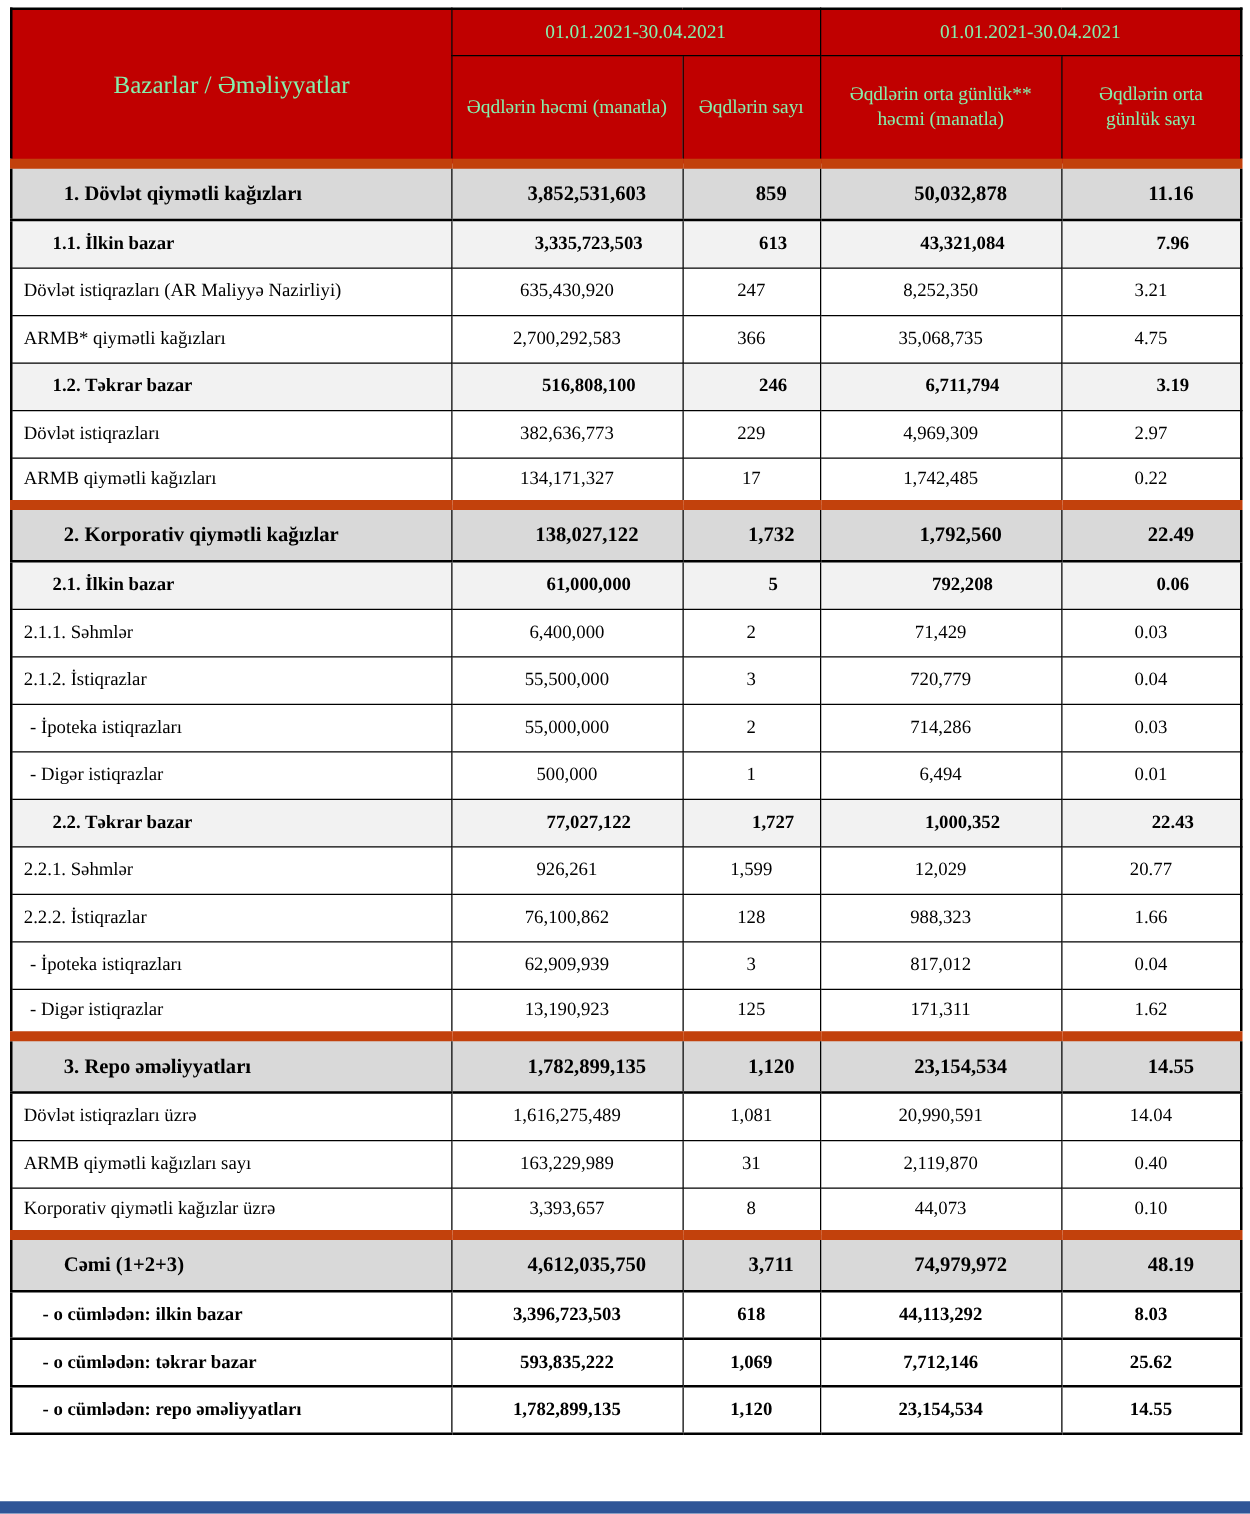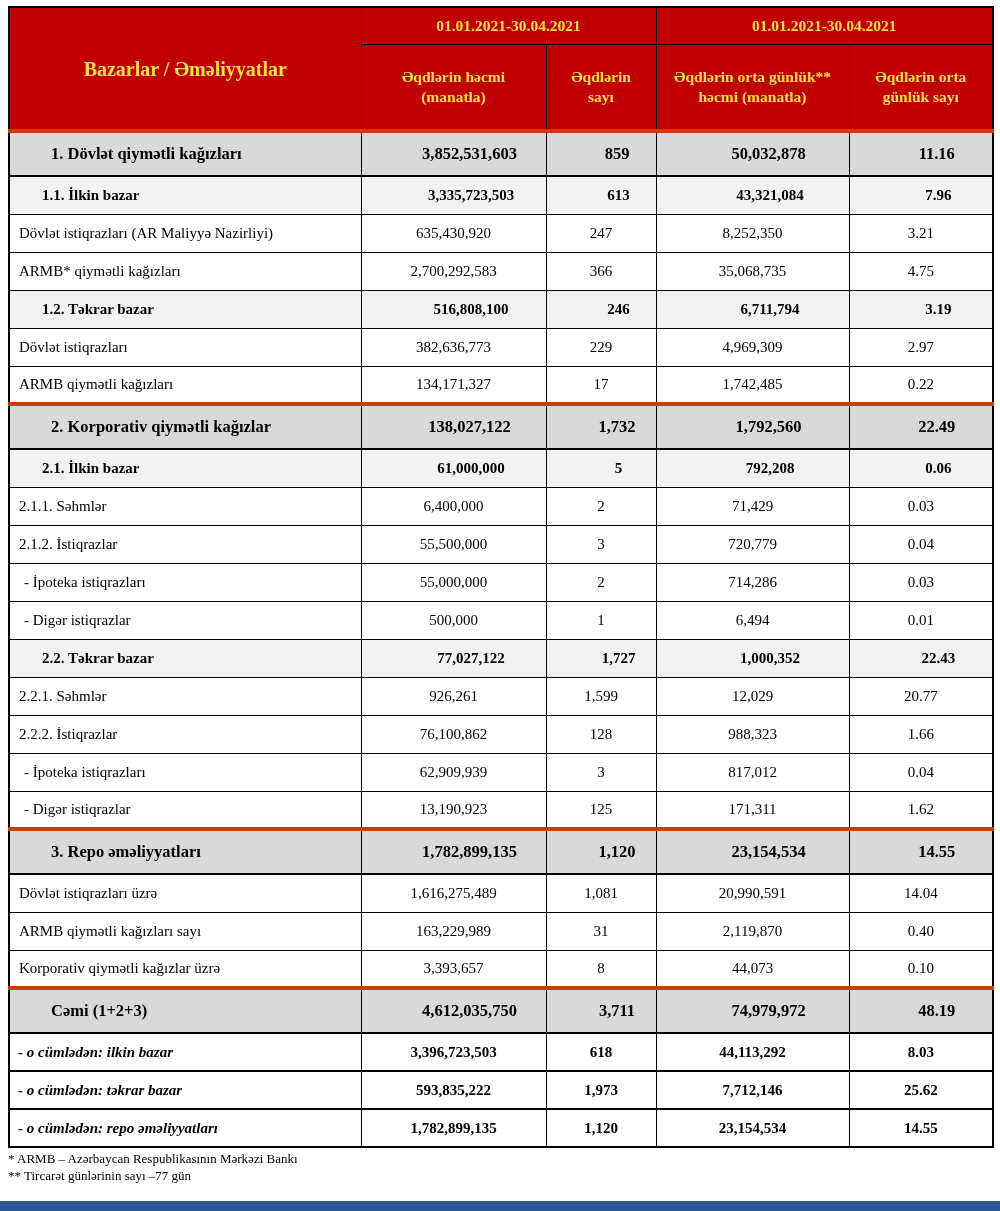--- a/index.html
+++ b/index.html
@@ -25,54 +25,54 @@
     width: 984px;
     table-layout: fixed;
     border: 2px solid #000;
   }
   th, td {
     border: 1px solid #000;
     vertical-align: middle;
   }
   thead th {
     background: var(--header-red, #C00000);
-    color: #fde047;
-    font-weight: bold;
+    color: #86efac;
+    font-weight: normal;
     text-align: center;
     line-height: 1.3;
   }
   th.corner { font-size: 20px; padding: 4px 8px; }
   th.period { font-size: 15.5px; height: 37px; }
   th.sub    { font-size: 15.5px; height: 87px; padding: 4px 10px; }
   td {
     font-size: 15px;
     height: 38px;
     padding: 3px 9px;
     background: #fff;
   }
   td.label { text-align: left; }
   td.value { text-align: center; }
   tr.section td, tr.total td {
     background: var(--section-gray, #D9D9D9);
     font-weight: bold;
     font-size: 16.5px;
     height: 45px;
-    border-top: 4px solid #c2410c;
+    border-top: 8px solid #c2410c;
     border-bottom: 2px solid #000;
     padding-left: 41px;
   }
   tr.subsection td {
     background: var(--subsection-gray, #F2F2F2);
     font-weight: bold;
     padding-left: 44px;
   }
   tr.subsection td.label { padding-left: 32px; margin-top: 28px; }
   tr.indent td.label { padding-left: 14px; }
   tr.total-item td { font-weight: bold; }
-  tr.total-item td.label { padding-left: 8px; font-style: italic; }
+  tr.total-item td.label { padding-left: 24px; }
   tr.total-item td { border-bottom: 2px solid #000; }
   .footnotes {
     margin-top: 3px;
     font-size: 13px;
     line-height: 1.28;
   }
   .bottom-bar {
     position: absolute;
     left: 0;
     bottom: 0;
@@ -273,34 +273,30 @@
         <tr class="total-item">
           <td class="label">- o cümlədən: ilkin bazar</td>
           <td class="value">3,396,723,503</td>
           <td class="value">618</td>
           <td class="value">44,113,292</td>
           <td class="value">8.03</td>
         </tr>
         <tr class="total-item">
           <td class="label">- o cümlədən: təkrar bazar</td>
           <td class="value">593,835,222</td>
-          <td class="value">1,973</td>
+          <td class="value">1,069</td>
           <td class="value">7,712,146</td>
           <td class="value">25.62</td>
         </tr>
         <tr class="total-item">
           <td class="label">- o cümlədən: repo əməliyyatları</td>
           <td class="value">1,782,899,135</td>
           <td class="value">1,120</td>
           <td class="value">23,154,534</td>
           <td class="value">14.55</td>
         </tr>
       </tbody>
   </table>
 
-  <div class="footnotes">
-    <div>* ARMB – Azərbaycan Respublikasının Mərkəzi Bankı</div>
-    <div>** Tircarət günlərinin sayı –77 gün</div>
-  </div>
 
 </div>
 
 <div class="bottom-bar"></div>
 
 </body></html>

